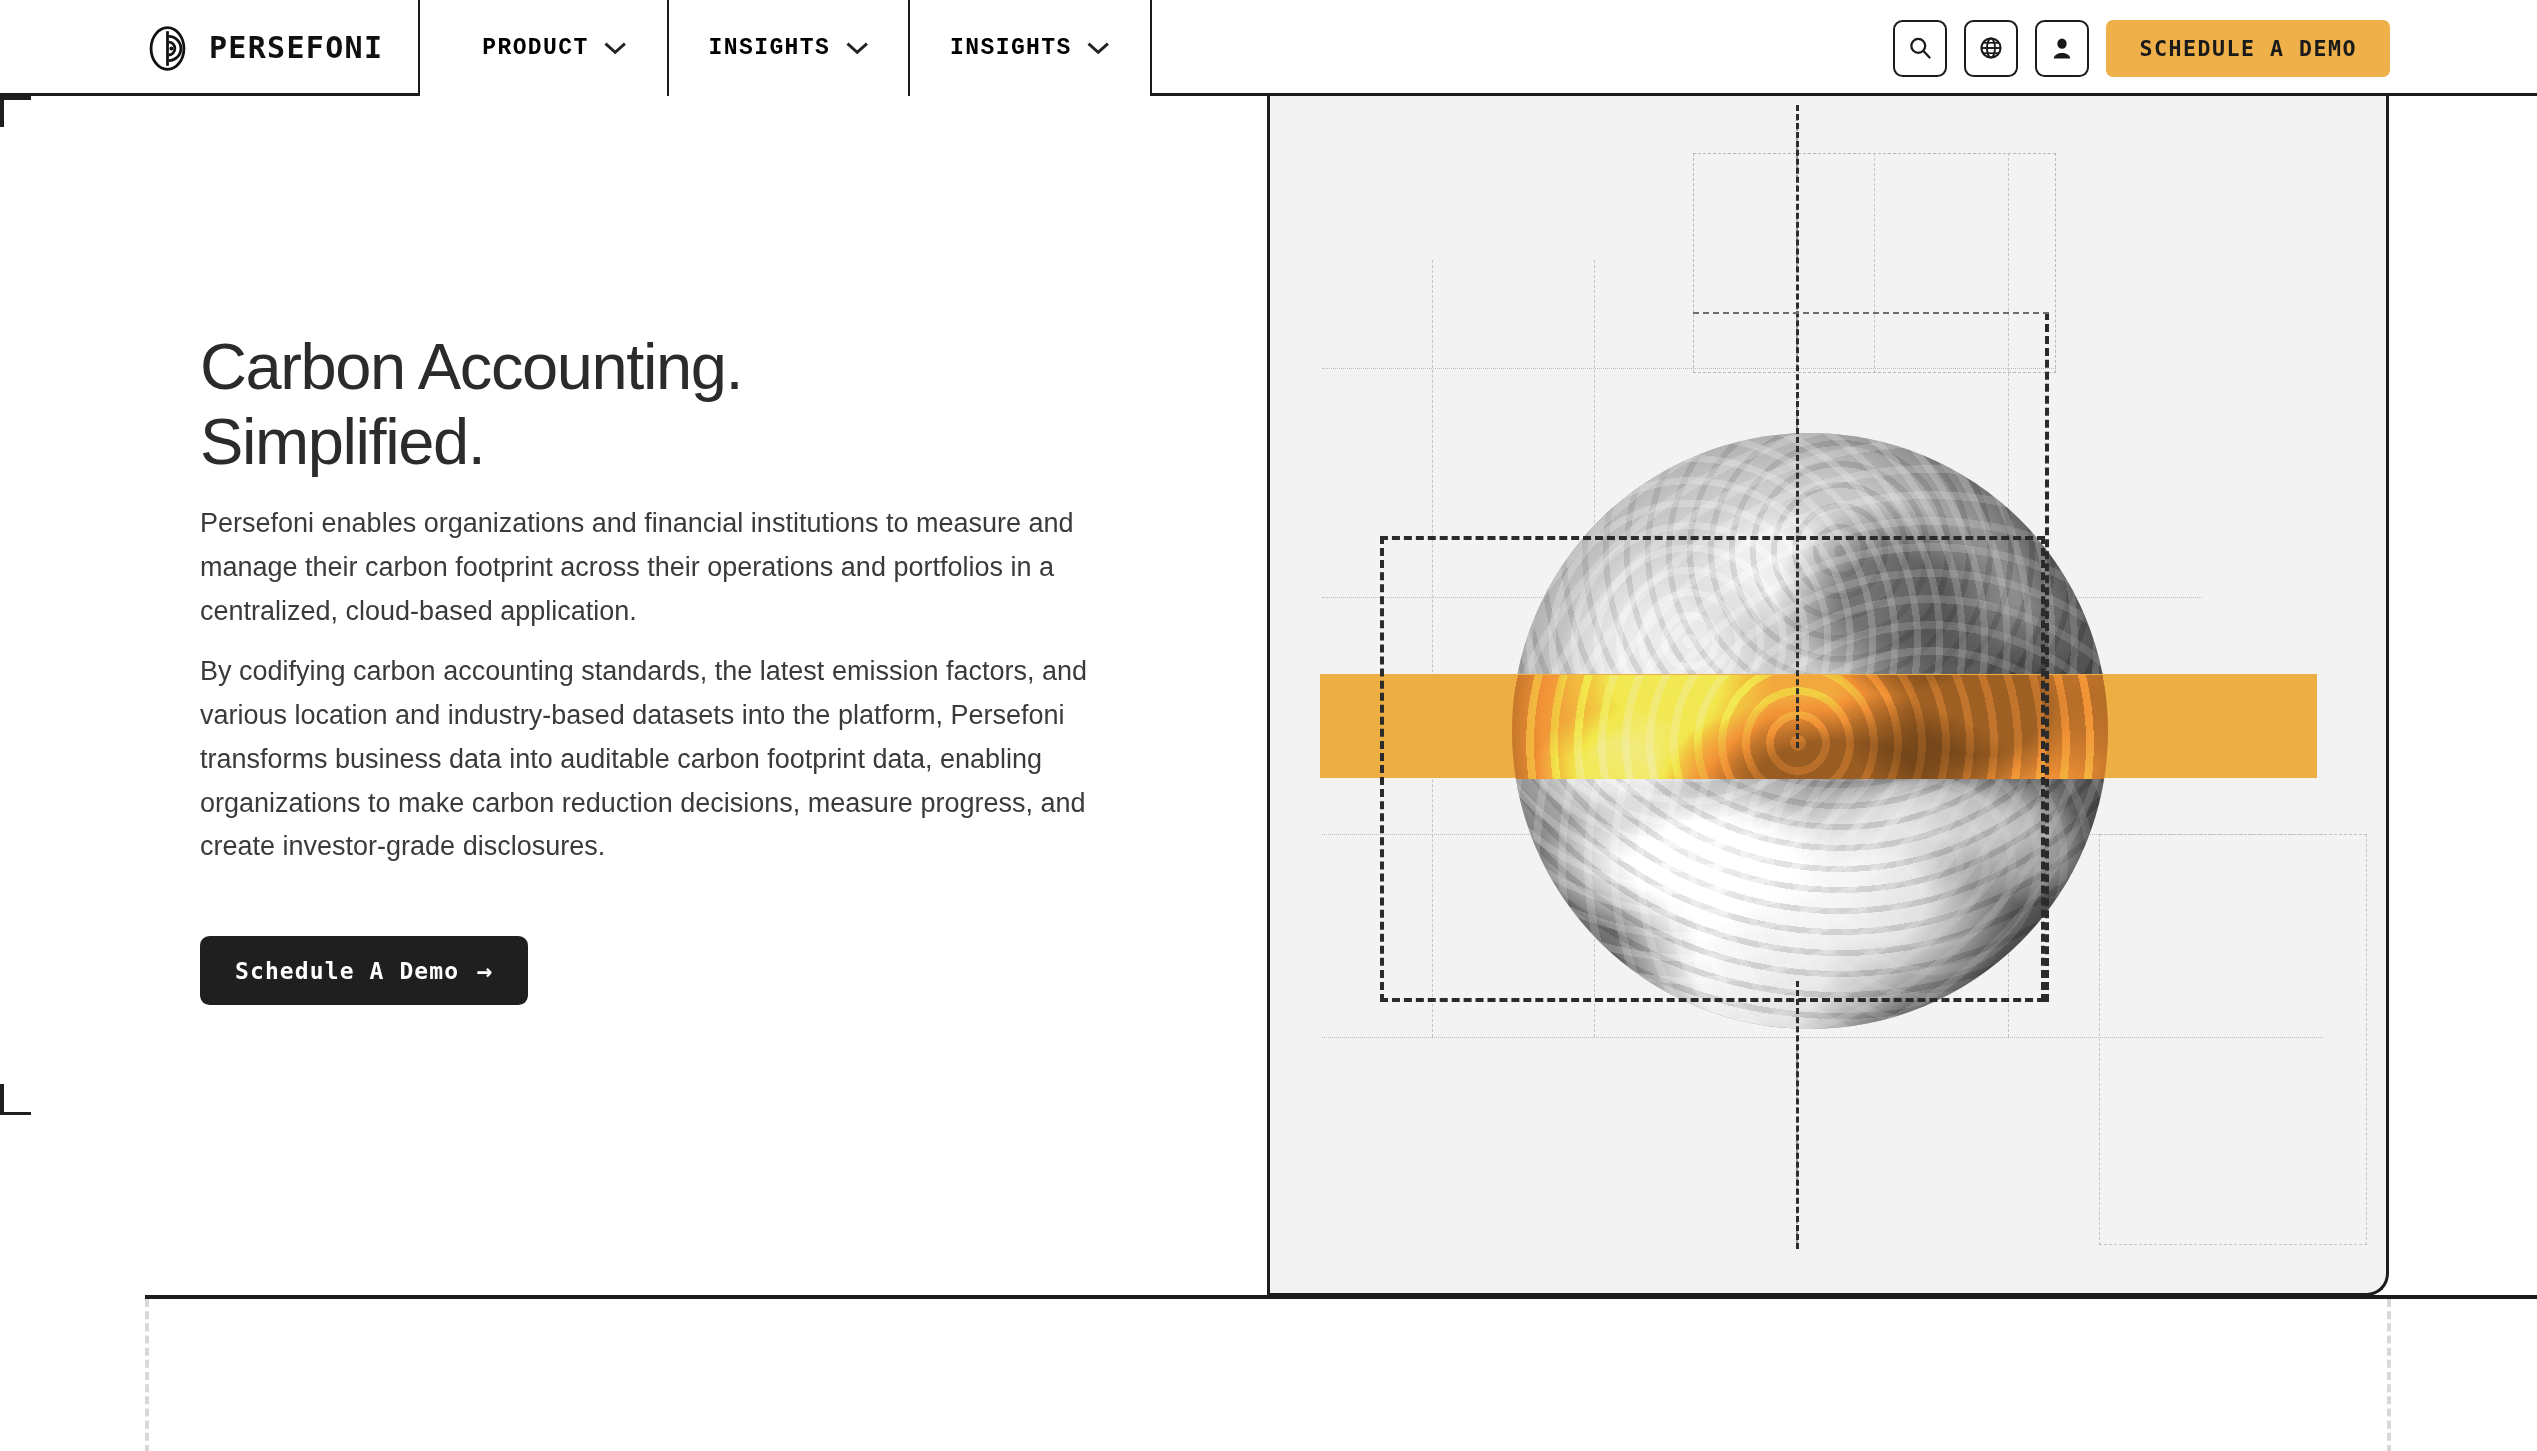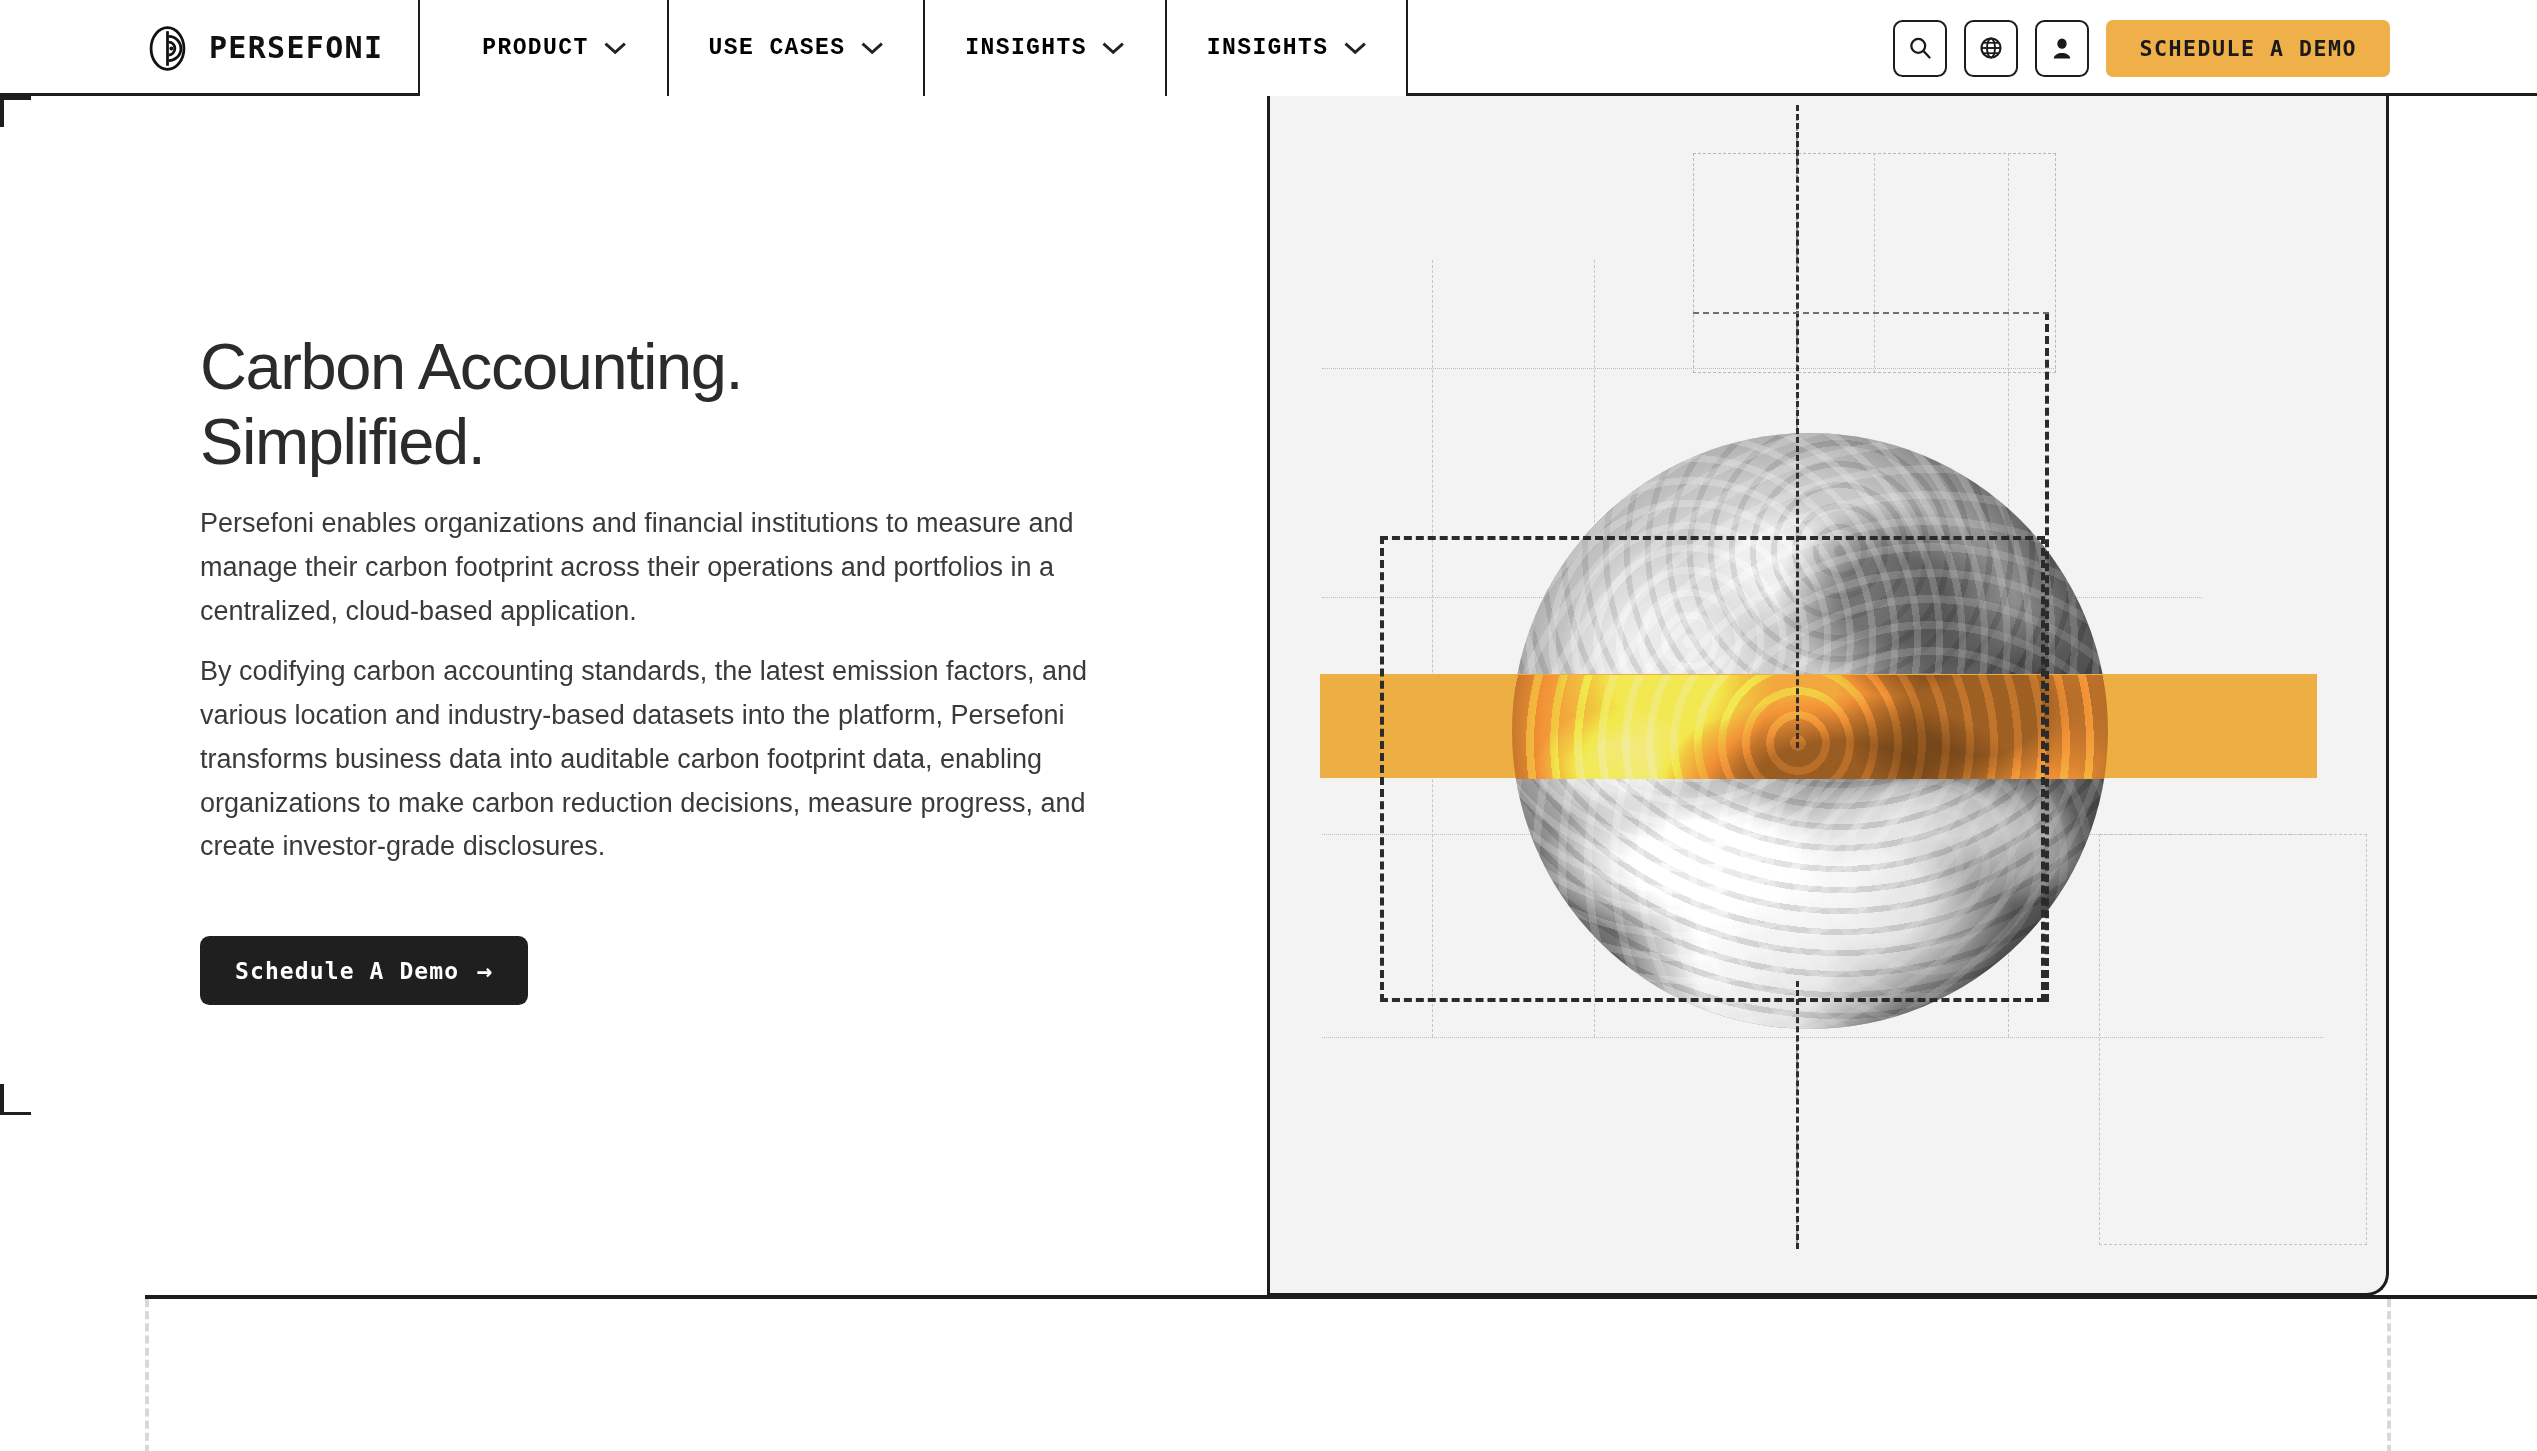--- a/index.html
+++ b/index.html
@@ -179,28 +179,20 @@
 
       <div class="nav-item">
         <span class="nav-label">PRODUCT</span>
         <span>
           <svg class="chev" viewBox="0 0 26 15">
               <path d="M3 3 L13 12 L23 3" fill="none" stroke="#222" stroke-width="3.4" stroke-linecap="square"></path>
             </svg>
         </span>
       </div>
 
-      <div class="nav-item">
-        <span class="nav-label">USE CASES</span>
-        <span>
-          <svg class="chev" viewBox="0 0 26 15">
-              <path d="M3 3 L13 12 L23 3" fill="none" stroke="#222" stroke-width="3.4" stroke-linecap="square"></path>
-            </svg>
-        </span>
-      </div>
 
       <div class="nav-item">
         <span class="nav-label">INSIGHTS</span>
         <span>
           <svg class="chev" viewBox="0 0 26 15">
               <path d="M3 3 L13 12 L23 3" fill="none" stroke="#222" stroke-width="3.4" stroke-linecap="square"></path>
             </svg>
         </span>
       </div>
 

